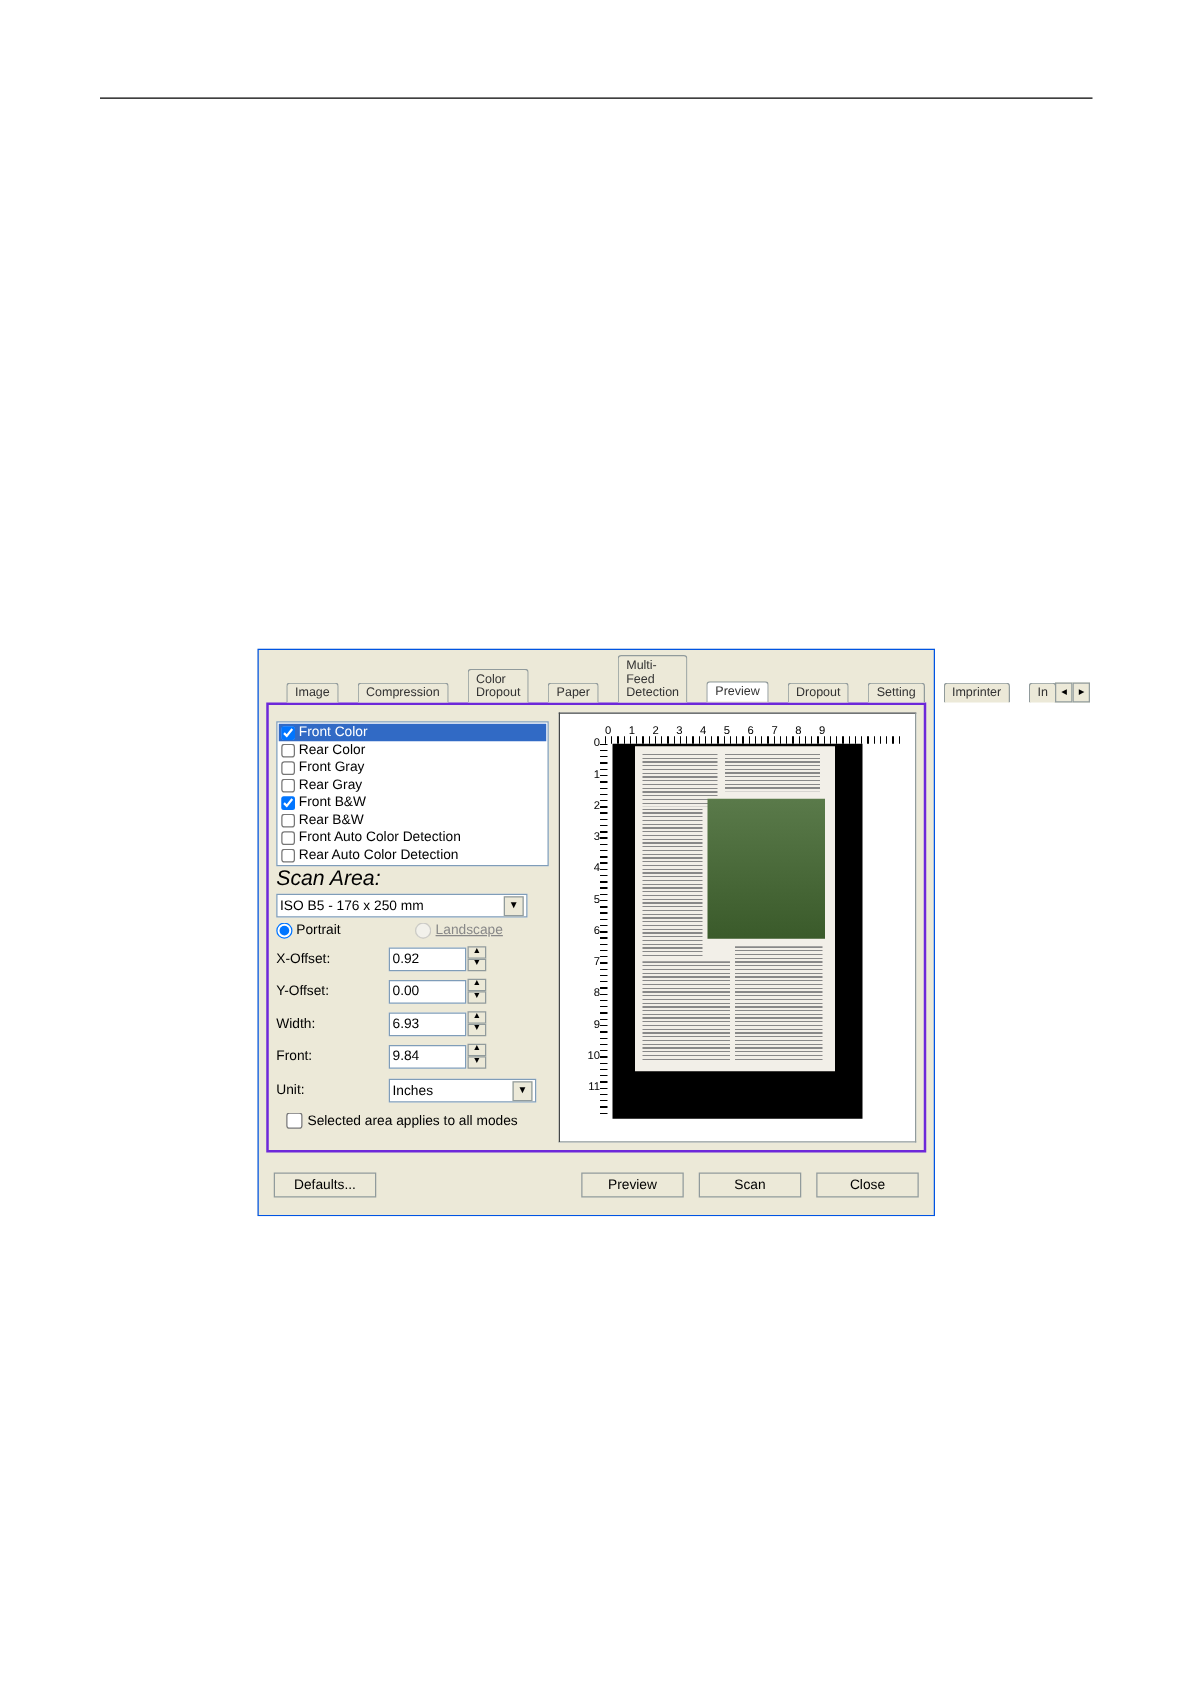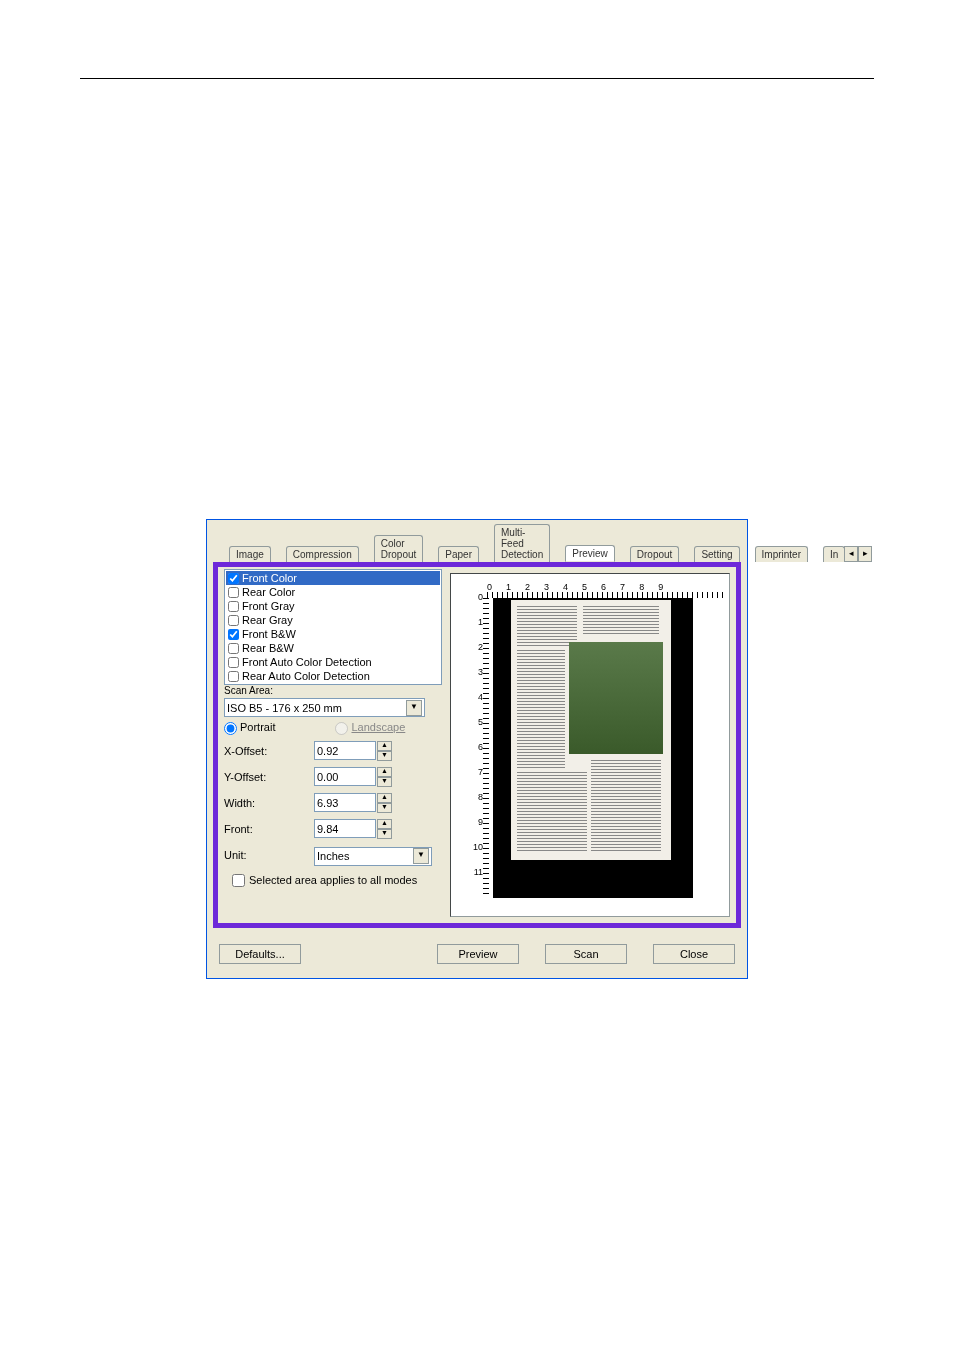--- a/index.html
+++ b/index.html
@@ -88,25 +88,26 @@
 .tab-nav .arrow {
   width: 12px; height: 14px;
   border: 1px solid #919B9C;
   background: #ECE9D8;
   text-align: center;
   line-height: 12px;
   font-size: 9px;
   cursor: pointer;
 }
 .panel {
-  border: 5px solid #6d28d9;
+  border: 2px solid #6d28d9;
   background: #ECE9D8;
   margin: 0 6px 6px 6px;
   padding: 2px;
   display: flex;
+  align-items: center;
 }
 .left-col {
   width: 218px;
   padding: 0 4px 4px 4px;
 }
 .side-list {
   border: 1px solid #7F9DB9;
   background: #fff;
   padding: 1px;
   font-size: 11px;
@@ -121,22 +122,23 @@
 }
 .side-item.sel {
   background: #316AC5;
   color: #fff;
 }
 .side-item input[type=checkbox] {
   margin: 0 3px 0 0;
   width: 11px; height: 11px;
 }
 .scan-area-label {
-  font-size: 10px;
-  color: #000;
+  font-size: 17px;
+  color: #000;
+  font-style: italic;
 }
 .select-box {
   width: 195px;
   border: 1px solid #7F9DB9;
   background: #fff;
   height: 17px;
   display: flex;
   align-items: center;
   padding: 0 2px;
   font-size: 11px;
@@ -242,21 +244,21 @@
   position:absolute;
   background: repeating-linear-gradient(to bottom, #888 0, #888 1px, transparent 1px, transparent 3px);
 }
 .page-inside .photo {
   position:absolute;
   background: linear-gradient(to bottom, #5a7a4a 0%, #3a5a2a 100%);
 }
 .button-row {
   display:flex;
   padding: 10px 12px 14px 12px;
-  gap: 26px;
+  gap: 12px;
 }
 .btn {
   border: 1px solid #919B9C;
   background: #ECE9D8;
   padding: 3px 0;
   font-size: 11px;
   text-align:center;
   cursor:pointer;
   width: 80px;
 }

